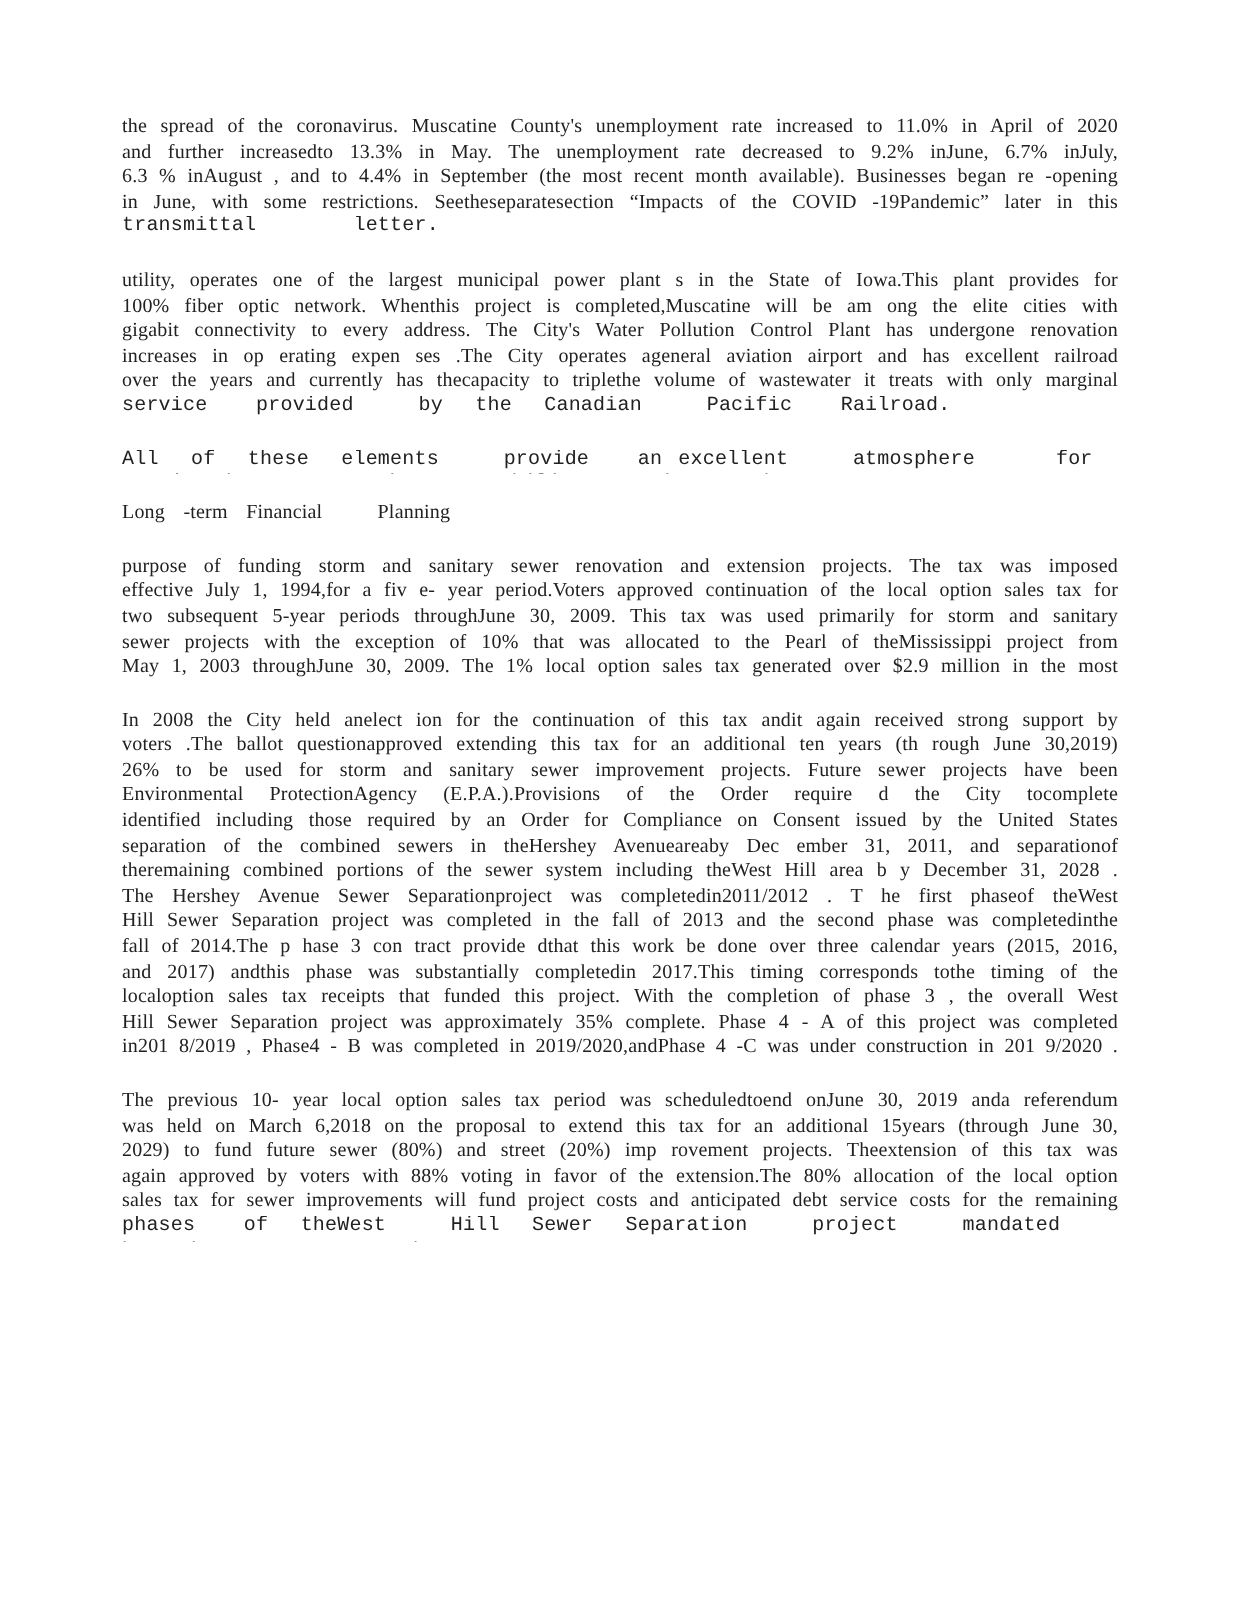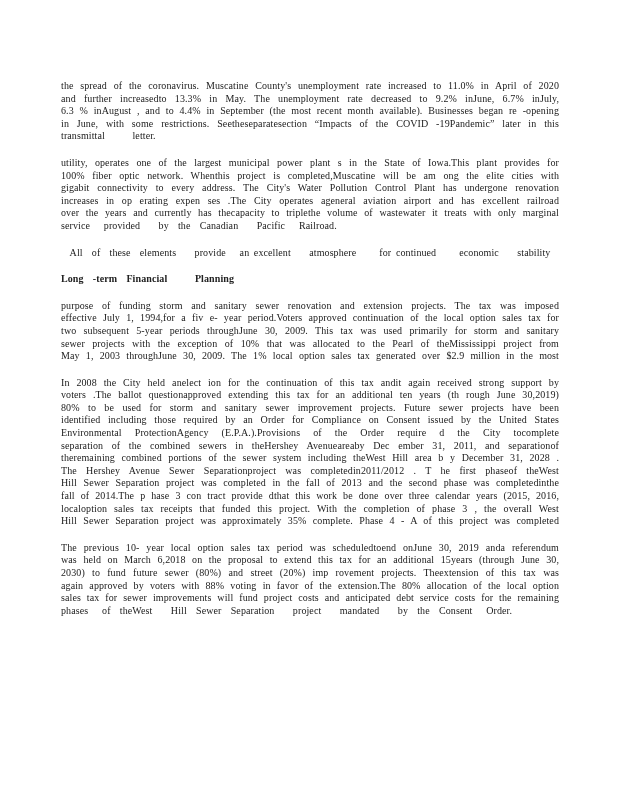--- a/index.html
+++ b/index.html
@@ -16,48 +16,49 @@
   .doc-page {
     position: absolute;
     left: 0; top: 0;
     width: 618px;
     height: 800px;
     background: #ffffff;
   }
   .doc-content {
     position: absolute;
     left: 61px;
-    top: 80px;
+    top: 58px;
     width: 498px;
     font-family: "Liberation Serif", "DejaVu Serif", serif;
     font-size: 10px;
     line-height: 12.6px;
     color: #212121;
     letter-spacing: 0.1px;
   }
   .para {
     margin: 0 0 14px 0;
   }
   .line {
     text-align: justify;
     text-align-last: justify;
     word-spacing: 1px;
     overflow: hidden;
     white-space: normal;
     height: 12.6px;
   }
   .line.last {
-    text-align: center;
+    text-align: left;
     text-align-last: left;
     white-space: pre-wrap;
     word-spacing: 2px;
+    font-family: Liberation Mono, monospace;
   }
   .heading {
     margin: 0 0 14px 0;
-    font-weight: bold;
+    font-weight: normal;
     white-space: pre-wrap;
     word-spacing: 2px;
     height: 12.6px;
     overflow: hidden;
   }
 </style>
 </head>
 <body style="background: rgb(255, 255, 255);">
 
 <div class="doc-page">
@@ -84,33 +85,35 @@
       <div class="para">
         <div class="line">purpose of funding storm and sanitary sewer renovation and extension projects. The tax was imposed</div>
         <div class="line">effective July 1, 1994,for a fiv e- year period.Voters approved continuation of the local option sales tax for</div>
         <div class="line">two subsequent 5-year periods throughJune 30, 2009. This tax was used primarily for storm and sanitary</div>
         <div class="line">sewer projects with the exception of 10% that was allocated to the Pearl of theMississippi project from</div>
         <div class="line">May 1, 2003 throughJune 30, 2009. The 1% local option sales tax generated over $2.9 million in the most</div>
       </div>
       <div class="para">
         <div class="line">In 2008 the City held anelect ion for the continuation of this tax andit again received strong support by</div>
         <div class="line">voters .The ballot questionapproved extending this tax for an additional ten years (th rough June 30,2019)</div>
-        <div class="line">80% to be used for storm and sanitary sewer improvement projects. Future sewer projects have been</div>
+        <div class="line">26% to be used for storm and sanitary sewer improvement projects. Future sewer projects have been</div>
+        <div class="line">Environmental ProtectionAgency (E.P.A.).Provisions of the Order require d the City tocomplete</div>
         <div class="line">identified including those required by an Order for Compliance on Consent issued by the United States</div>
-        <div class="line">Environmental ProtectionAgency (E.P.A.).Provisions of the Order require d the City tocomplete</div>
         <div class="line">separation of the combined sewers in theHershey Avenueareaby Dec ember 31, 2011, and separationof</div>
         <div class="line">theremaining combined portions of the sewer system including theWest Hill area b y December 31, 2028 .</div>
         <div class="line">The Hershey Avenue Sewer Separationproject was completedin2011/2012 . T he first phaseof theWest</div>
         <div class="line">Hill Sewer Separation project was completed in the fall of 2013 and the second phase was completedinthe</div>
         <div class="line">fall of 2014.The p hase 3 con tract provide dthat this work be done over three calendar years (2015, 2016,</div>
+        <div class="line">and 2017) andthis phase was substantially completedin 2017.This timing corresponds tothe timing of the</div>
         <div class="line">localoption sales tax receipts that funded this project. With the completion of phase 3 , the overall West</div>
         <div class="line">Hill Sewer Separation project was approximately 35% complete. Phase 4 - A of this project was completed</div>
+        <div class="line">in201 8/2019 , Phase4 - B was completed in 2019/2020,andPhase 4 -C was under construction in 201 9/2020 .</div>
       </div>
       <div class="para">
         <div class="line">The previous 10- year local option sales tax period was scheduledtoend onJune 30, 2019 anda referendum</div>
         <div class="line">was held on March 6,2018 on the proposal to extend this tax for an additional 15years (through June 30,</div>
-        <div class="line">2030) to fund future sewer (80%) and street (20%) imp rovement projects. Theextension of this tax was</div>
+        <div class="line">2029) to fund future sewer (80%) and street (20%) imp rovement projects. Theextension of this tax was</div>
         <div class="line">again approved by voters with 88% voting in favor of the extension.The 80% allocation of the local option</div>
         <div class="line">sales tax for sewer improvements will fund project costs and anticipated debt service costs for the remaining</div>
         <div class="line last">phases   of  theWest    Hill  Sewer  Separation    project    mandated    by  the  Consent   Order.</div>
       </div>
     </div>
 </div>
 
 </body></html>

